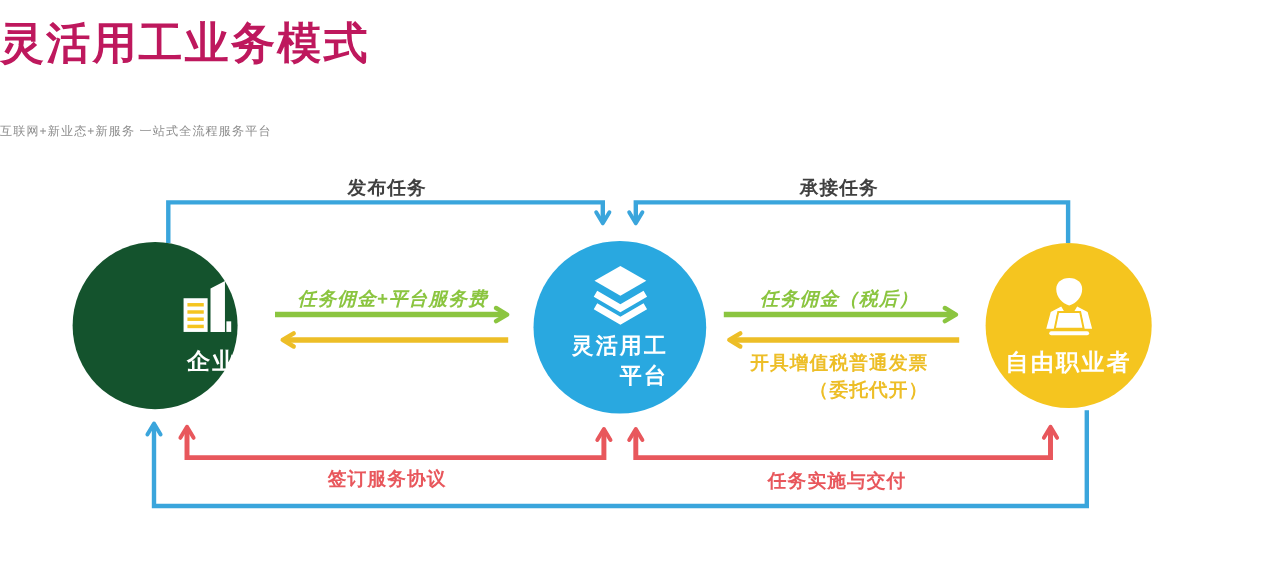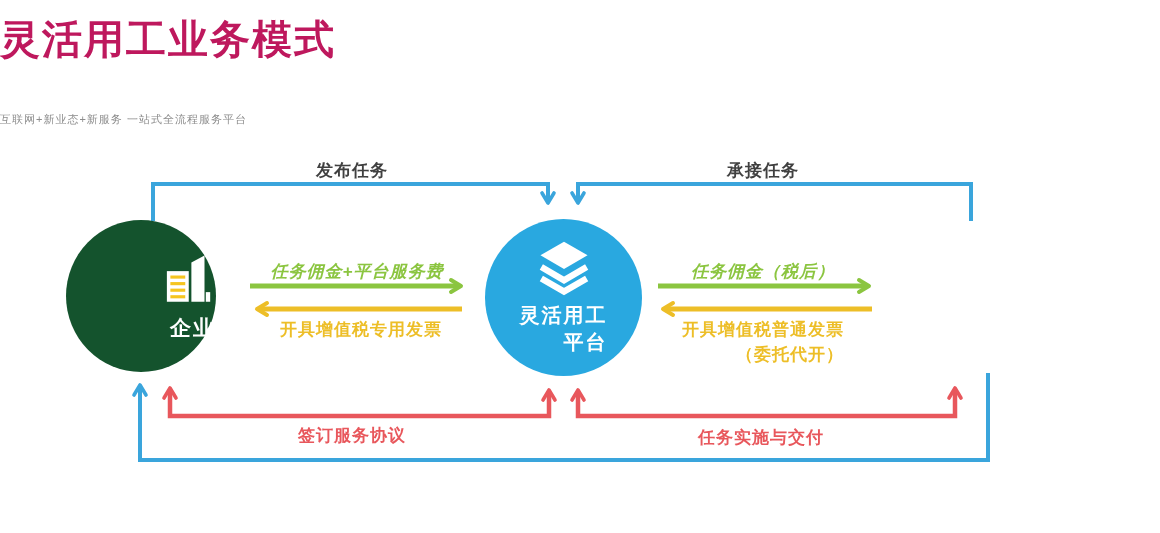--- a/index.html
+++ b/index.html
@@ -71,21 +71,20 @@
     <path d="M170,389 L170,416 L549,416 L549,391" fill="none" stroke="#E8575C" stroke-width="4.5" marker-start="url(#m-red)" marker-end="url(#m-red)"></path>
     <path d="M578,391 L578,416 L955,416 L955,389" fill="none" stroke="#E8575C" stroke-width="4.5" marker-start="url(#m-red)" marker-end="url(#m-red)"></path>
 
     <path d="M140,386 L140,460 L988,460 L988,373" fill="none" stroke="#3AA5DC" stroke-width="4" marker-start="url(#m-blue)"></path>
   </svg>
 
   <div class="flow-label lbl-blue" style="left:352px;top:159px">发布任务</div>
   <div class="flow-label lbl-blue" style="left:763px;top:159px">承接任务</div>
 
   <div class="flow-label lbl-green" style="left:357px;top:260px">任务佣金+平台服务费</div>
-  <div class="flow-label lbl-yellow" style="left:361px;top:318px">开具增值税专用发票</div>
 
   <div class="flow-label lbl-green" style="left:763px;top:260px">任务佣金（税后）</div>
   <div class="flow-label lbl-yellow two-line" style="left:763px;top:318px">
     <div>开具增值税普通发票</div>
     <div>（委托代开）</div>
   </div>
 
   <div class="flow-label lbl-red" style="left:352px;top:424px">签订服务协议</div>
   <div class="flow-label lbl-red" style="left:761px;top:426px">任务实施与交付</div>
 
@@ -108,14 +107,24 @@
       <polygon points="32,3 58,18 32,33 6,18" fill="#ffffff"></polygon>
       <path d="M7,31 L32,45.5 L57,31" fill="none" stroke="#ffffff" stroke-width="7"></path>
       <path d="M7,43.5 L32,58 L57,43.5" fill="none" stroke="#ffffff" stroke-width="7"></path>
     </svg>
     <div class="platform-label">
       <div>灵活用工</div>
       <div>平台</div>
     </div>
   </div>
 
+  <div class="node node-freelancer">
+    <svg width="58" height="58" viewBox="0 0 64 64">
+      <path d="M32,3 C40,3 45,8 45,14 C45,22 39,28.5 32,30.5 C25,28.5 19,22 19,14 C19,8 24,3 32,3 Z" fill="#ffffff"></path>
+      <polygon points="9,54 13.5,37 24,31.5 27,36.5 19.5,40.5 17.5,54" fill="#ffffff"></polygon>
+      <polygon points="55,54 50.5,37 40,31.5 37,36.5 44.5,40.5 46.5,54" fill="#ffffff"></polygon>
+      <polygon points="21,37 43,37 46.5,54 17.5,54" fill="#ffffff" stroke="#F5C51F" stroke-width="2"></polygon>
+      <rect x="12" y="56.5" width="40" height="4" rx="2" fill="#ffffff"></rect>
+    </svg>
+    <div class="node-label">自由职业者</div>
+  </div>
 
 </div>
 
 </body></html>

